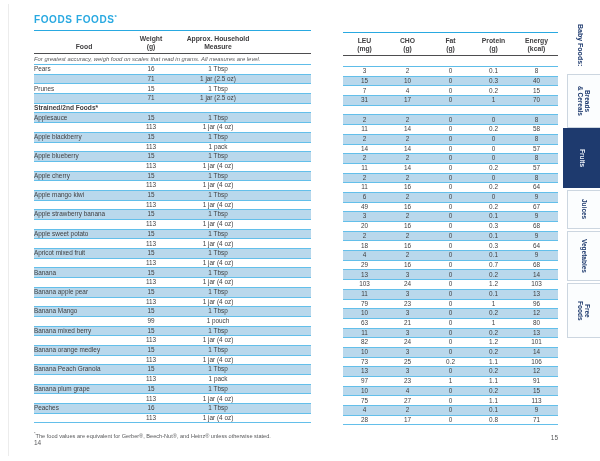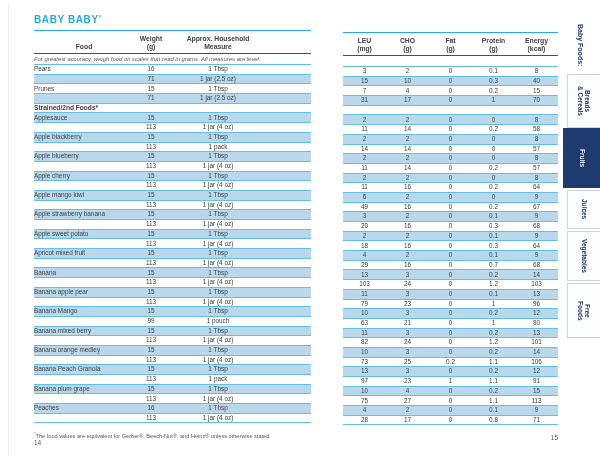--- a/index.html
+++ b/index.html
@@ -60,21 +60,21 @@
   #tab-juices { top:190px; height:39px; }
   #tab-vegetables { top:231px; height:50px; }
   #tab-free { top:283px; height:55px; }
 </style>
 </head>
 <body>
 
 <div id="canvas">
   <div class="page-edge"></div>
 
-  <div class="title"><span>BABY BABY</span><sup>*</sup></div>
+  <div class="title"><span>FOODS FOODS</span><sup>*</sup></div>
 
   <div class="ltable">
     <div class="thead">
       <div class="hc h-food">Food</div>
       <div class="hc h-w">Weight
 (g)</div>
       <div class="hc h-m">Approx. Household
 Measure</div>
     </div>
     <div class="note-row">For greatest accuracy, weigh food on scales that read in grams. All measures are level.</div>

